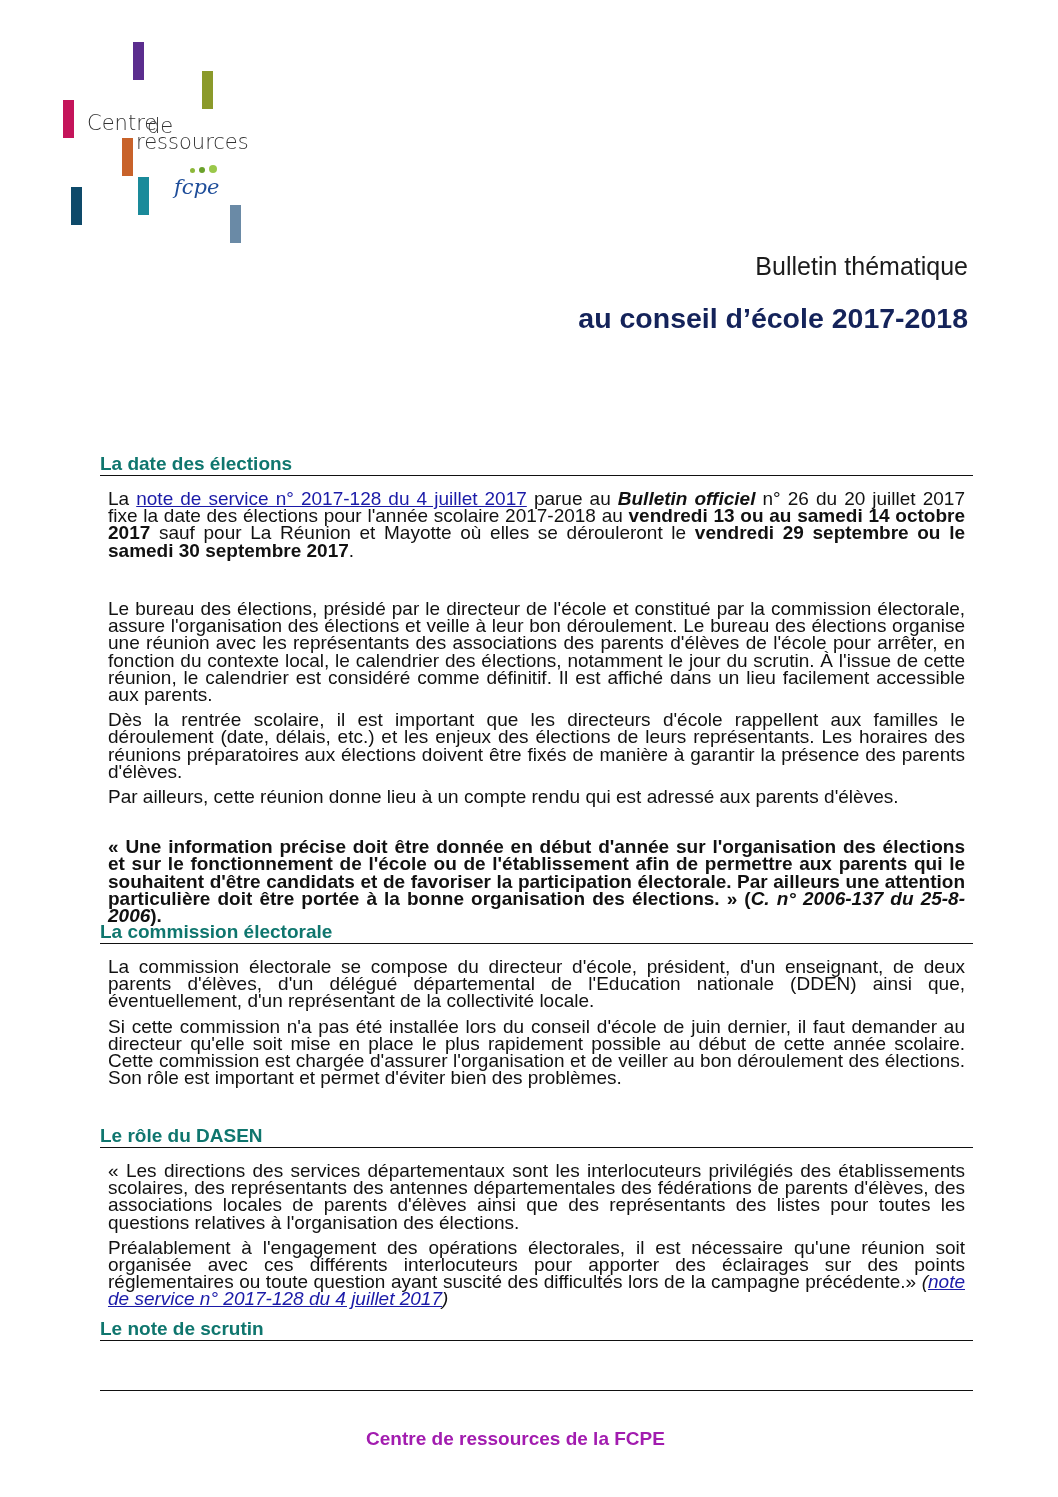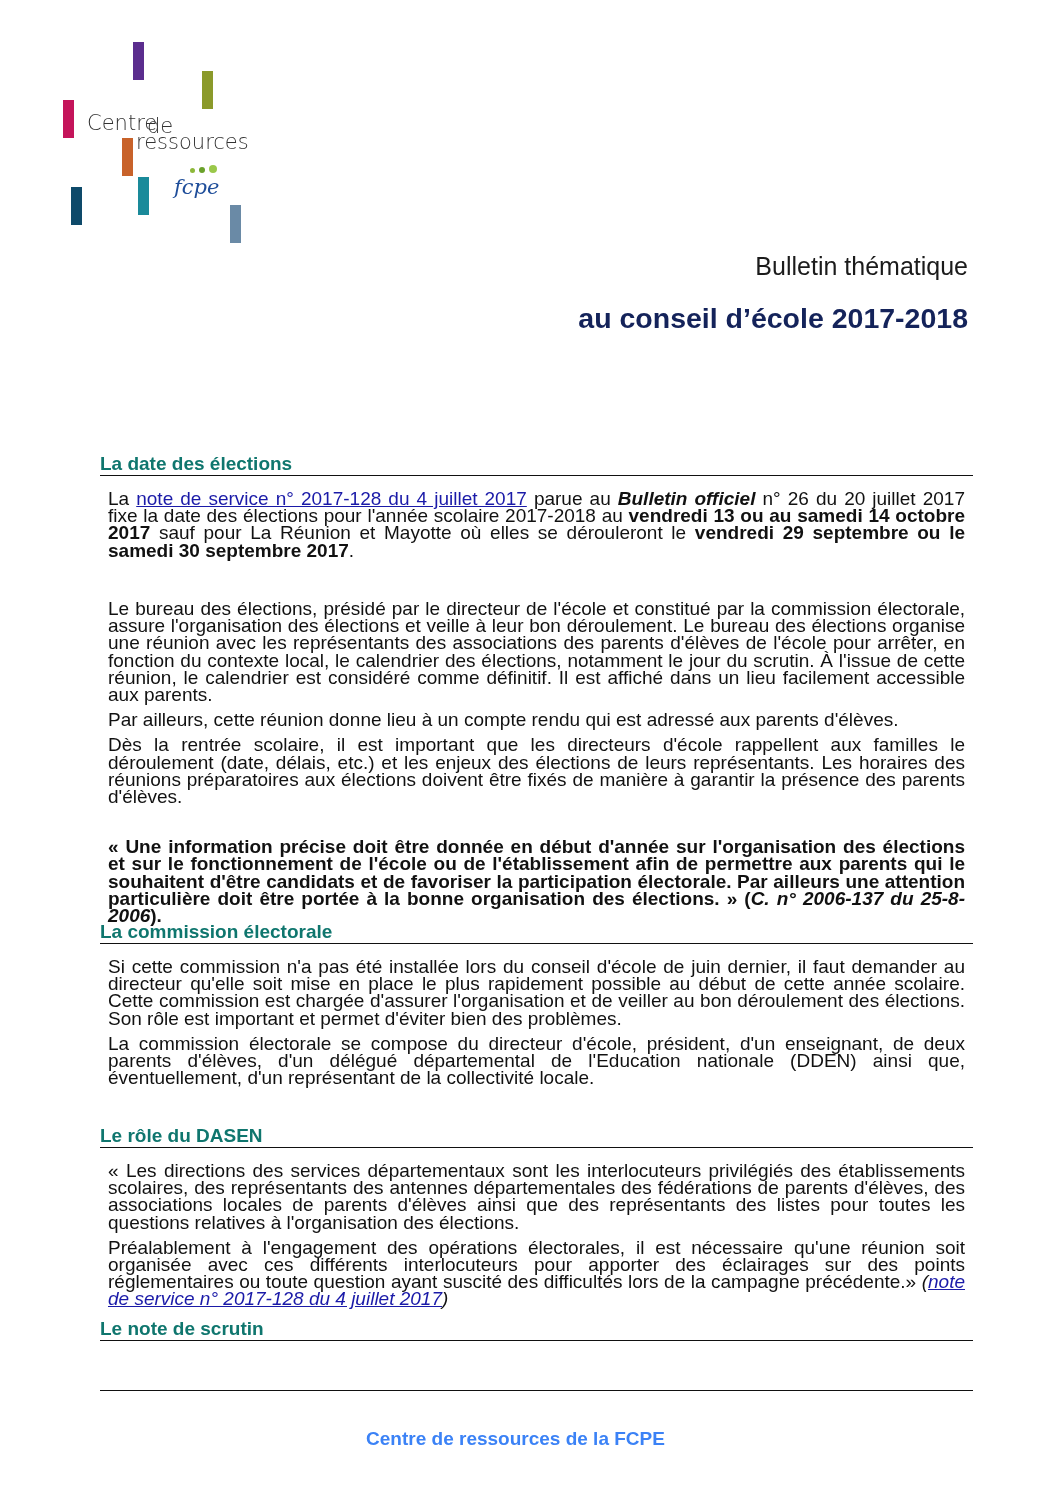--- a/index.html
+++ b/index.html
@@ -15,21 +15,21 @@
   .section { position: absolute; left: 100px; width: 873px; }
   .sec-h { font-size: 19px; font-weight: bold; color: #0f766e; 
            border-bottom: 1.5px solid #111; margin: 0 0 14px 0; }
   p { margin: 8px; font-size: 19px; line-height: 17.2px; text-align: justify; }
   a { color: #1a1aa8; text-decoration: underline; }
   .b { font-weight: bold; }
   .i { font-style: italic; }
   .gap { height: 17px; }
   .footer-rule { position: absolute; left: 100px; width: 873px; top: 1390px; border-top: 1.5px solid #111; }
   .footer { position: absolute; left: 0; width: 1031px; top: 1428px; text-align: center;
-            font-size: 19px; font-weight: bold; color: #3b82f6; }
+            font-size: 19px; font-weight: bold; color: #a21caf; }
 </style>
 </head>
 <body>
 
 <div class="logo">
   <div class="bar" style="left:83px; top:12px; height:38px; background:#5b2d8e;"></div>
   <div class="bar" style="left:152px; top:41px; height:38px; background:#8b9a2a;"></div>
   <div class="bar" style="left:13px; top:70px; height:38px; background:#c4145a;"></div>
   <div class="bar" style="left:72px; top:108px; height:38px; background:#c8622a;"></div>
   <div class="bar" style="left:88px; top:147px; height:38px; background:#1a8a9a;"></div>
@@ -51,30 +51,30 @@
   <div>au conseil d’école 2017-2018</div>
 </div>
 
 <div class="section" style="top:453px;">
   <h2 class="sec-h">La date des élections</h2>
   <p><span>La </span><a href="#">note de service n° 2017-128 du 4 juillet 2017</a><span> parue au </span><span class="b i">Bulletin officiel</span><span> n° 26 du 20 juillet 2017 fixe la date des élections pour l'année scolaire 2017-2018 au </span><span class="b">vendredi 13 ou au samedi 14 octobre 2017</span><span> sauf pour La Réunion et Mayotte où elles se dérouleront le </span><span class="b">vendredi 29 septembre ou le samedi 30 septembre 2017</span><span>.</span></p>
 </div>
 
 <div class="section" style="top:592px;">
   <p>Le bureau des élections, présidé par le directeur de l'école et constitué par la commission électorale, assure l'organisation des élections et veille à leur bon déroulement. Le bureau des élections organise une réunion avec les représentants des associations des parents d'élèves de l'école pour arrêter, en fonction du contexte local, le calendrier des élections, notamment le jour du scrutin. À l'issue de cette réunion, le calendrier est considéré comme définitif. Il est affiché dans un lieu facilement accessible aux parents.</p>
+  <p>Dès la rentrée scolaire, il est important que les directeurs d'école rappellent aux familles le déroulement (date, délais, etc.) et les enjeux des élections de leurs représentants. Les horaires des réunions préparatoires aux élections doivent être fixés de manière à garantir la présence des parents d'élèves.</p>
   <p>Par ailleurs, cette réunion donne lieu à un compte rendu qui est adressé aux parents d'élèves.</p>
-  <p>Dès la rentrée scolaire, il est important que les directeurs d'école rappellent aux familles le déroulement (date, délais, etc.) et les enjeux des élections de leurs représentants. Les horaires des réunions préparatoires aux élections doivent être fixés de manière à garantir la présence des parents d'élèves.</p>
   <div class="gap"></div>
   <p class="b"><span>« Une information précise doit être donnée en début d'année sur l'organisation des élections et sur le fonctionnement de l'école ou de l'établissement afin de permettre aux parents qui le souhaitent d'être candidats et de favoriser la participation électorale. Par ailleurs une attention particulière doit être portée à la bonne organisation des élections. » </span><span>(</span><span class="i">C. n° 2006-137 du 25-8-2006</span><span>).</span></p>
 </div>
 
 <div class="section" style="top:921px;">
   <h2 class="sec-h">La commission électorale</h2>
+  <p>La commission électorale se compose du directeur d'école, président, d'un enseignant, de deux parents d'élèves, d'un délégué départemental de l'Education nationale (DDEN) ainsi que, éventuellement, d'un représentant de la collectivité locale.</p>
   <p>Si cette commission n'a pas été installée lors du conseil d'école de juin dernier, il faut demander au directeur qu'elle soit mise en place le plus rapidement possible au début de cette année scolaire. Cette commission est chargée d'assurer l'organisation et de veiller au bon déroulement des élections. Son rôle est important et permet d'éviter bien des problèmes.</p>
-  <p>La commission électorale se compose du directeur d'école, président, d'un enseignant, de deux parents d'élèves, d'un délégué départemental de l'Education nationale (DDEN) ainsi que, éventuellement, d'un représentant de la collectivité locale.</p>
 </div>
 
 <div class="section" style="top:1125px;">
   <h2 class="sec-h">Le rôle du DASEN</h2>
   <p>« Les directions des services départementaux sont les interlocuteurs privilégiés des établissements scolaires, des représentants des antennes départementales des fédérations de parents d'élèves, des associations locales de parents d'élèves ainsi que des représentants des listes pour toutes les questions relatives à l'organisation des élections.</p>
   <p><span>Préalablement à l'engagement des opérations électorales, il est nécessaire qu'une réunion soit organisée avec ces différents interlocuteurs pour apporter des éclairages sur des points réglementaires ou toute question ayant suscité des difficultés lors de la campagne précédente.» </span><span class="i">(</span><a href="#" class="i">note de service n° 2017-128 du 4 juillet 2017</a><span class="i">)</span></p>
 </div>
 
 <div class="section" style="top:1318px;">
   <h2 class="sec-h">Le note de scrutin</h2>

